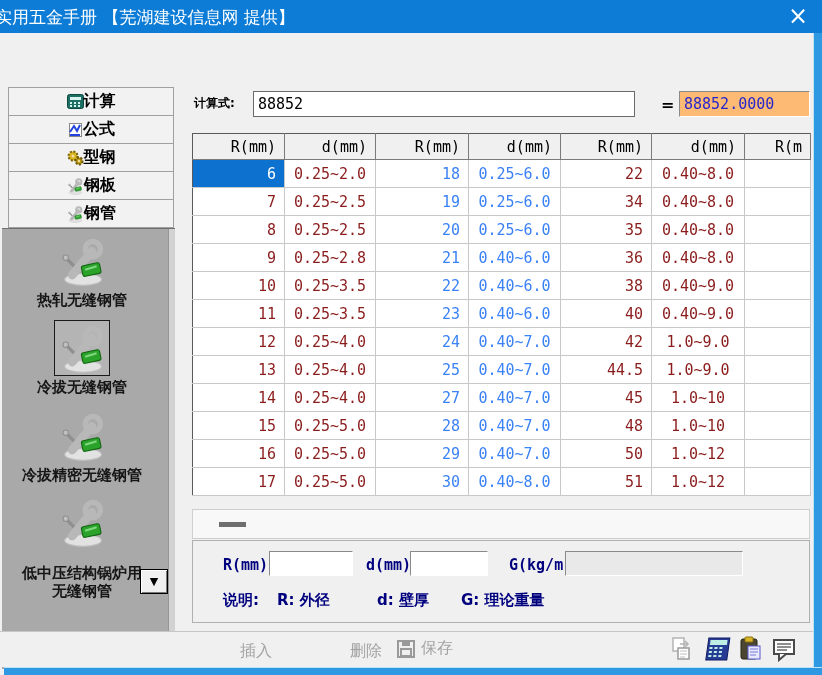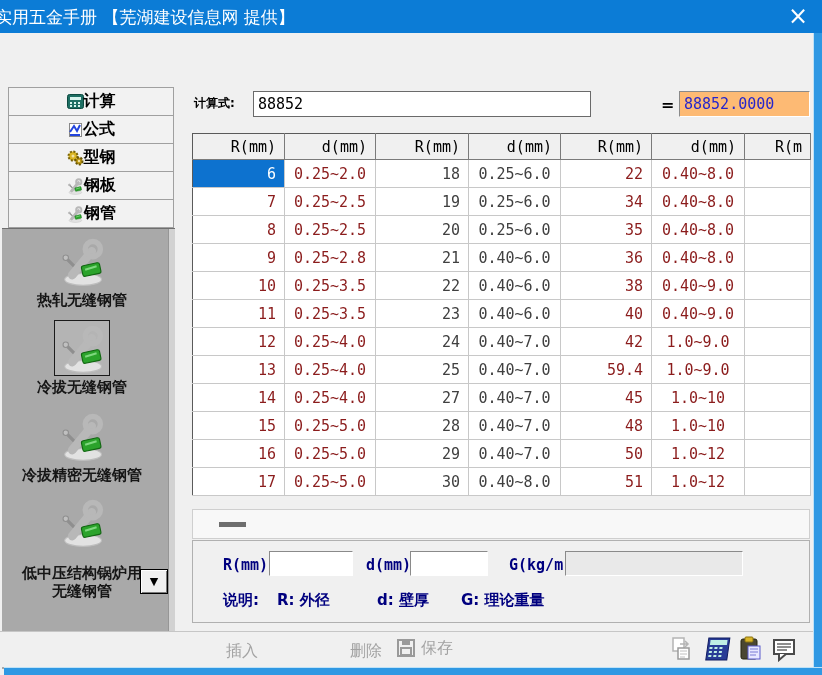--- a/index.html
+++ b/index.html
@@ -28,56 +28,56 @@
   .pipe-item{position:absolute;left:0;width:160px;text-align:center}
   .pipe-icon{display:inline-block;line-height:0}
   .pipe-icon.selected{border:1px solid #1a1a1a;padding:1px;background:#b4b4b4}
   .pipe-label{font-size:15px;font-weight:600;color:#161616;line-height:18px}
   .drop-btn{position:absolute;left:138px;top:340px;width:28px;height:25px;background:#f0f0f0;
     border:1px solid #000;box-shadow:inset 1px 1px 0 #fff, inset -1px -1px 0 #7a7a7a;
     font-size:11px;color:#000;display:flex;align-items:center;justify-content:center}
 
   
   .calc-label{position:absolute;left:194px;top:95px;font-size:12px;font-weight:bold;color:#000}
-  .calc-input{position:absolute;left:253px;top:91px;width:338px;height:26px;background:#fff;
+  .calc-input{position:absolute;left:253px;top:91px;width:382px;height:26px;background:#fff;
     border:1px solid #6a6a6a;font-family:"DejaVu Sans Mono","Liberation Mono",monospace;font-size:15px;padding:2px 4px;color:#000}
   .calc-eq{position:absolute;left:661px;top:95px;font-size:16px;font-weight:bold;color:#000}
   .calc-result{position:absolute;left:679px;top:91px;width:131px;height:26px;background:#fdba74;
     border:1px solid #8a8a8a;border-right-color:#fff;border-bottom-color:#fff;
     font-family:"DejaVu Sans Mono","Liberation Mono",monospace;font-size:15px;line-height:24px;padding:0 4px;color:#2626cc}
 
   
   .grid{position:absolute;left:192px;top:133px;width:618px;border-collapse:collapse;table-layout:fixed;
     font-family:"DejaVu Sans Mono","Liberation Mono",monospace;font-size:15px;background:#fff;border:1px solid #5a5a5a}
   .grid th{height:26px;background:#f0f0f0;border-right:1px solid #7a7a7a;border-bottom:1px solid #7a7a7a;
     font-weight:normal;text-align:right;padding-right:8px;color:#000;overflow:hidden;white-space:nowrap}
   .grid td{height:28px;border-right:1px solid #c8c8c8;border-bottom:1px solid #c8c8c8;overflow:hidden;white-space:nowrap}
   .grid td.r-col{text-align:right;padding-right:8px}
   .grid td.d-col{text-align:center}
   .grid td.maroon{color:#8b1c1c}
-  .grid td.blue{color:#404040}
+  .grid td.blue{color:#3b82f6}
   .grid td.selected{background:#0d72cf;color:#fff}
 
   
   .hscroll{position:absolute;left:192px;top:509px;width:618px;height:30px;background:#f8f8f8;border:1px solid #cfcfcf}
   .hthumb{position:absolute;left:26px;top:12px;width:27px;height:5px;background:#6e6e6e}
 
   
   .detail{position:absolute;left:192px;top:540px;width:618px;height:83px;border:1px solid #b0b0b0}
   .detail .lbl{position:absolute;font-family:"DejaVu Sans Mono","Liberation Mono",monospace;font-size:15px;font-weight:bold;color:#00007f}
   .detail input{position:absolute;height:25px;background:#fff;border:1px solid #8a8a8a;border-right-color:#fff;border-bottom-color:#fff;
     font-family:"DejaVu Sans Mono","Liberation Mono",monospace;font-size:15px;padding:0 4px}
   .detail input.disabled{background:#e9e9e9}
   .legend{position:absolute;left:0;top:50px;width:100%;font-size:15px;font-weight:bold;color:#00007f}
   .legend span{position:absolute;white-space:nowrap}
 
   
   .toolbar{position:absolute;left:0;top:631px;width:813px;height:36px;background:#f0f0f0;border-top:1px solid #c6c6c6}
   .tb-text{position:absolute;top:9px;font-size:16px;color:#a3a3a3}
-  .tb-save{position:absolute;left:396px;top:6px;display:flex;align-items:flex-start;gap:5px;color:#a3a3a3;font-size:16px}
+  .tb-save{position:absolute;left:396px;top:6px;display:flex;align-items:flex-end;gap:5px;color:#a3a3a3;font-size:16px}
   .tb-icons{position:absolute;right:16px;top:4px;display:flex;gap:7px;align-items:center}
   .tb-icons .icbtn{line-height:0}
 </style>
 </head>
 <body>
 
 <div class="window">
 
   <div class="titlebar">
     <span class="title">实用五金手册 【芜湖建设信息网 提供】</span>
@@ -309,21 +309,21 @@
           <td class="d-col blue">0.40~7.0</td>
           <td class="r-col maroon">42</td>
           <td class="d-col maroon">1.0~9.0</td>
           <td class="r-col maroon"></td>
         </tr>
         <tr>
           <td class="r-col maroon">13</td>
           <td class="d-col maroon">0.25~4.0</td>
           <td class="r-col blue">25</td>
           <td class="d-col blue">0.40~7.0</td>
-          <td class="r-col maroon">59.4</td>
+          <td class="r-col maroon">44.5</td>
           <td class="d-col maroon">1.0~9.0</td>
           <td class="r-col maroon"></td>
         </tr>
         <tr>
           <td class="r-col maroon">14</td>
           <td class="d-col maroon">0.25~4.0</td>
           <td class="r-col blue">27</td>
           <td class="d-col blue">0.40~7.0</td>
           <td class="r-col maroon">45</td>
           <td class="d-col maroon">1.0~10</td>
@@ -372,21 +372,21 @@
     <input class="disabled" style="left: 372px; top: 10px; width: 178px;" type="text" value="">
     <div class="legend">
       <span style="left:30px">说明:</span>
       <span style="left:84px">R: 外径</span>
       <span style="left:184px">d: 壁厚</span>
       <span style="left:268px">G: 理论重量</span>
     </div>
   </div>
 
   <div class="toolbar">
-    <span class="tb-text" style="left:226px">插入</span>
+    <span class="tb-text" style="left:240px">插入</span>
     <span class="tb-text" style="left:350px">删除</span>
     <span class="tb-save">
       <svg width="20" height="20">
           <rect x="2" y="2" width="16" height="16" fill="none" stroke="#9a9a9a" stroke-width="2"></rect>
           <rect x="6" y="3" width="8" height="4" fill="#9a9a9a"></rect>
           <rect x="5" y="10" width="10" height="7" fill="none" stroke="#9a9a9a" stroke-width="2"></rect>
         </svg>
       <span>保存</span>
     </span>
     <span class="tb-icons">

